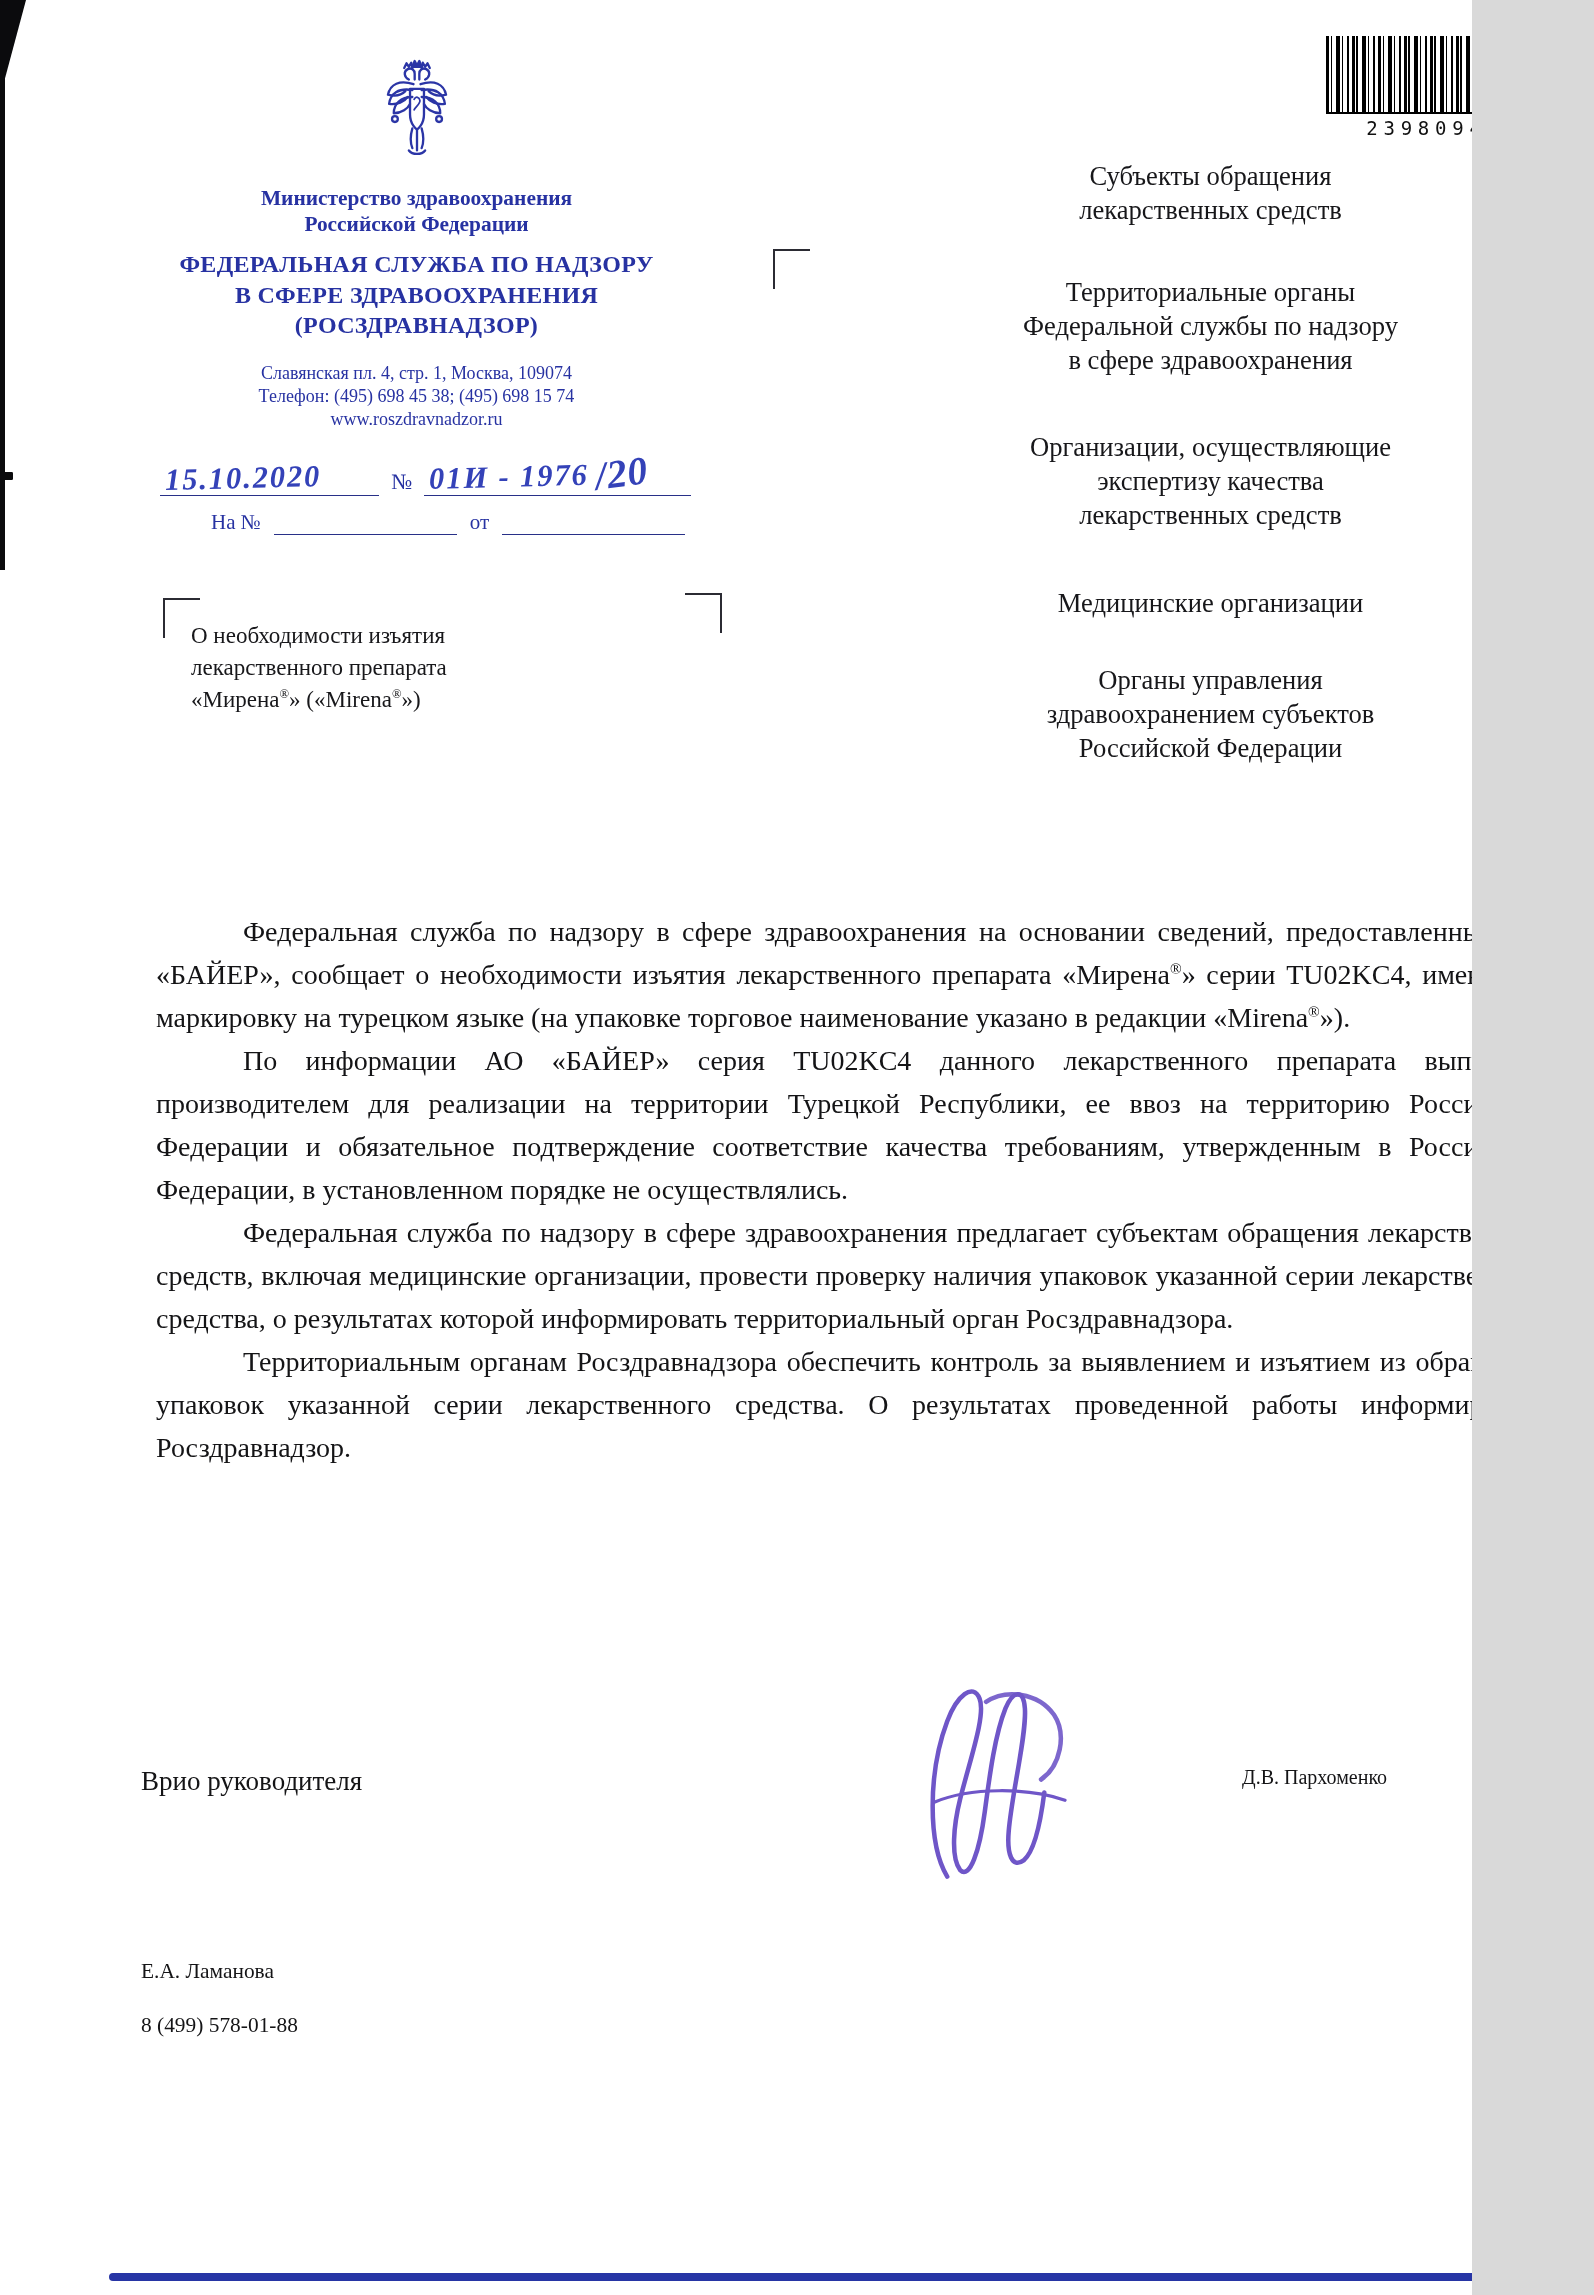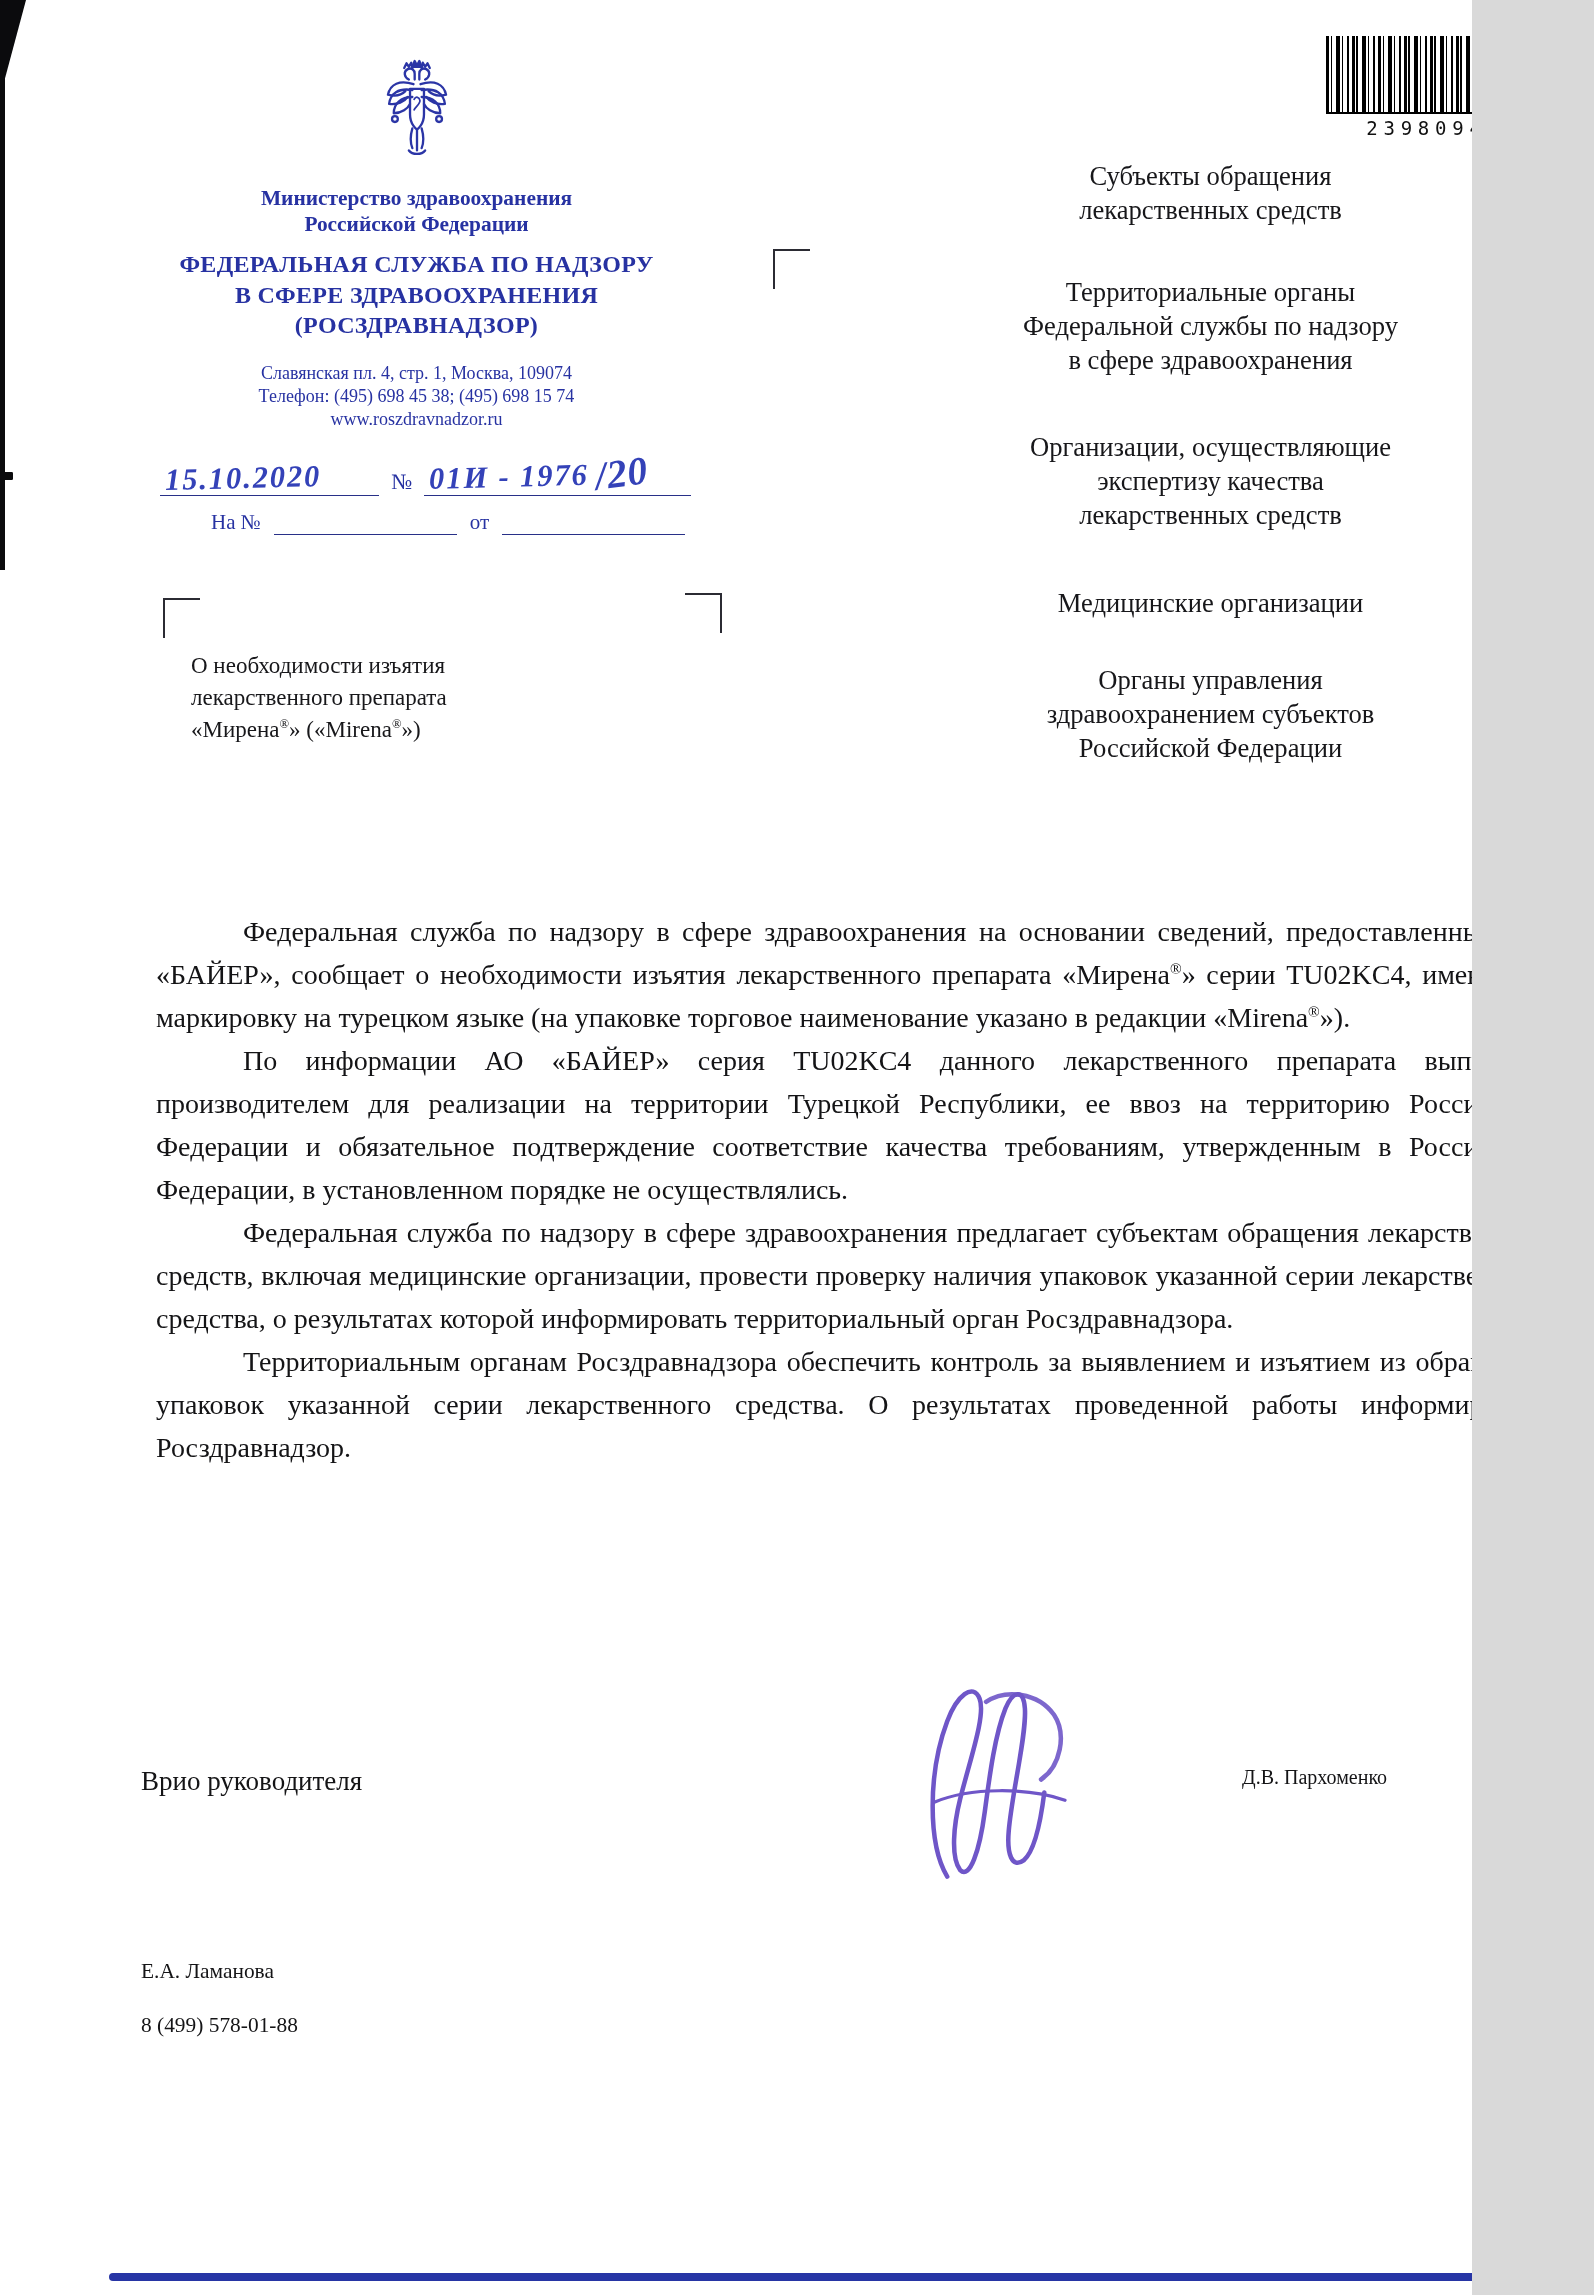--- a/index.html
+++ b/index.html
@@ -46,21 +46,21 @@
   
   .cmark{position:absolute;width:35px;height:38px;border-top:2.6px solid #2b2b33;}
   .cmark-left{border-left:2.6px solid #2b2b33;}
   .cmark-right{border-right:2.6px solid #2b2b33;}
   .cmark-subject-left{left:163px;top:598px;}
   .cmark-subject-right{left:685px;top:593px;}
   .cmark-addr-left{left:773px;top:249px;}
   .cmark-addr-right{left:1522px;top:249px;width:27px;}
 
   
-  .subject{position:absolute;left:191px;top:650px;width:428px;font-size:23px;line-height:32px;
+  .subject{position:absolute;left:191px;top:620px;width:428px;font-size:23px;line-height:32px;
         color:#17171a;white-space:pre-line;}
 
   
   .recipients{position:absolute;left:857px;top:159px;width:707px;text-align:center;
         font-size:26.6px;line-height:34px;color:#17171a;}
   .recipient{white-space:pre-line;}
   .recipient.r2{margin-top:48px;}
   .recipient.r3{margin-top:53px;}
   .recipient.r4{margin-top:54px;}
   .recipient.r5{margin-top:43px;}

